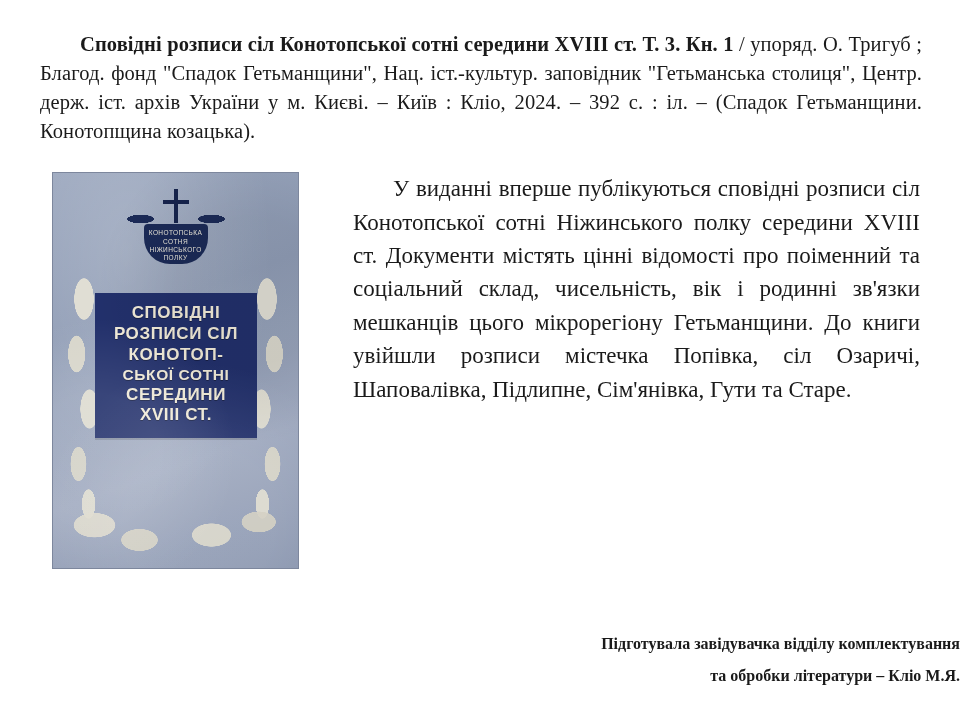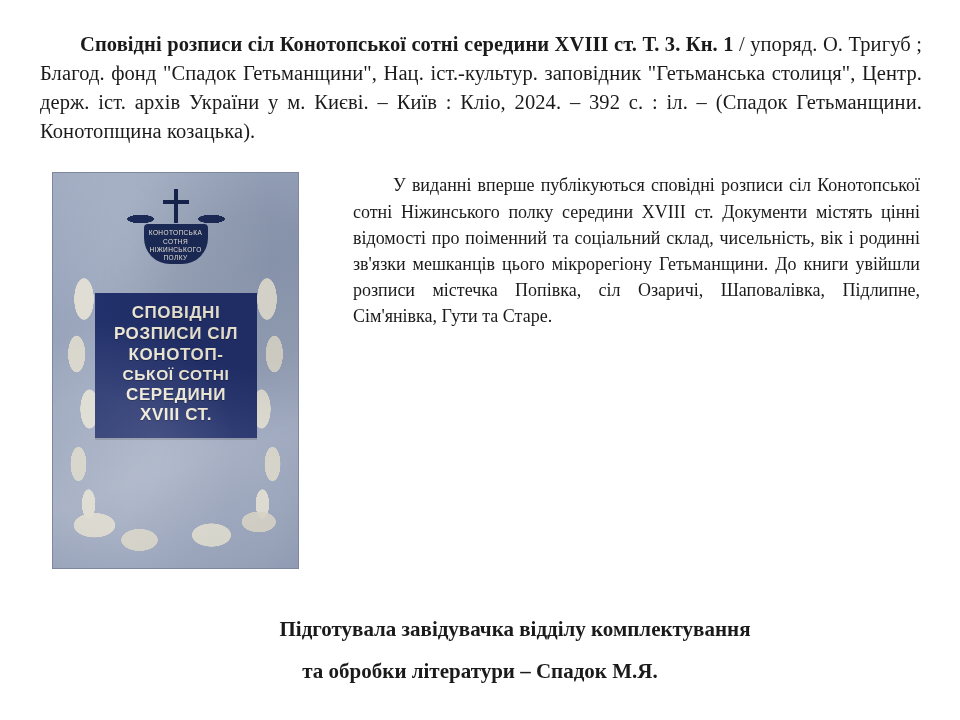--- a/index.html
+++ b/index.html
@@ -184,41 +184,41 @@
     font-size: 17px;
     line-height: 1.22;
     text-shadow: 0 1px 0 rgba(0,0,0,0.35);
   }
   .plate .ln.small { font-size: 15.5px; }
 
   .annotation {
     flex: 1 1 auto;
     margin-left: 56px;
     margin-right: 8px;
-    font-size: 18px;
+    font-size: 23px;
     line-height: 1.45;
     text-align: justify;
     text-justify: inter-word;
   }
   .annotation p { margin: 0; }
   .annotation p + p { margin-top: 2px; }
   .annotation .indent {
     display: inline-block;
     width: 40px;
   }
 
   
   .footer {
     position: absolute;
     left: 0;
     right: 0;
     bottom: 28px;
-    text-align: center;
+    text-align: right;
     font-weight: bold;
-    font-size: 21px;
+    font-size: 16px;
     line-height: 2.0;
   }
   .footer .l1 { padding-left: 70px; }
 </style>
 </head>
 <body>
 
 <div class="page">
 
   <div class="biblio">
@@ -251,16 +251,16 @@
     </div>
 
     <div class="annotation">
       <p><span class="indent"></span><span>У виданні вперше публікуються сповідні розписи сіл Конотопської сотні Ніжинського полку середини XVIII ст. Документи містять цінні відомості про поіменний та соціальний склад, чисельність, вік і родинні зв'язки мешканців цього мікрорегіону Гетьманщини. До книги увійшли розписи містечка Попівка, сіл Озаричі, Шаповалівка, Підлипне, Сім'янівка, Гути та Старе.</span></p>
     </div>
 
   </div>
 
   <div class="footer">
     <div class="l1">Підготувала завідувачка відділу комплектування</div>
-    <div class="l2">та обробки літератури – Спадок М.Я.</div>
+    <div class="l2">та обробки літератури – Кліо М.Я.</div>
   </div>
 
 </div>
 
 </body></html>

